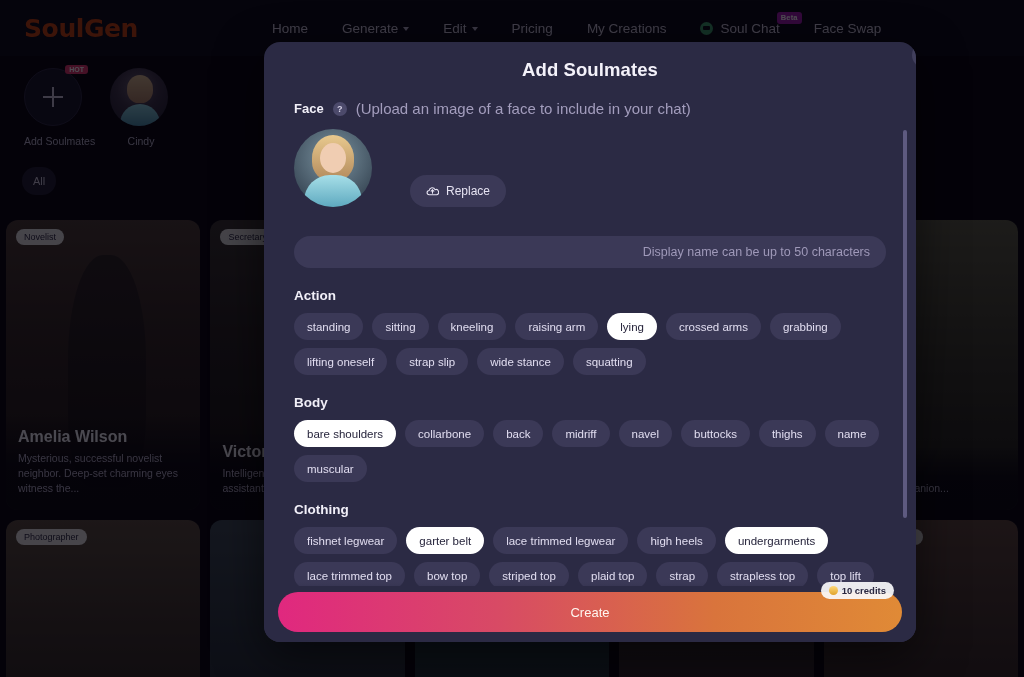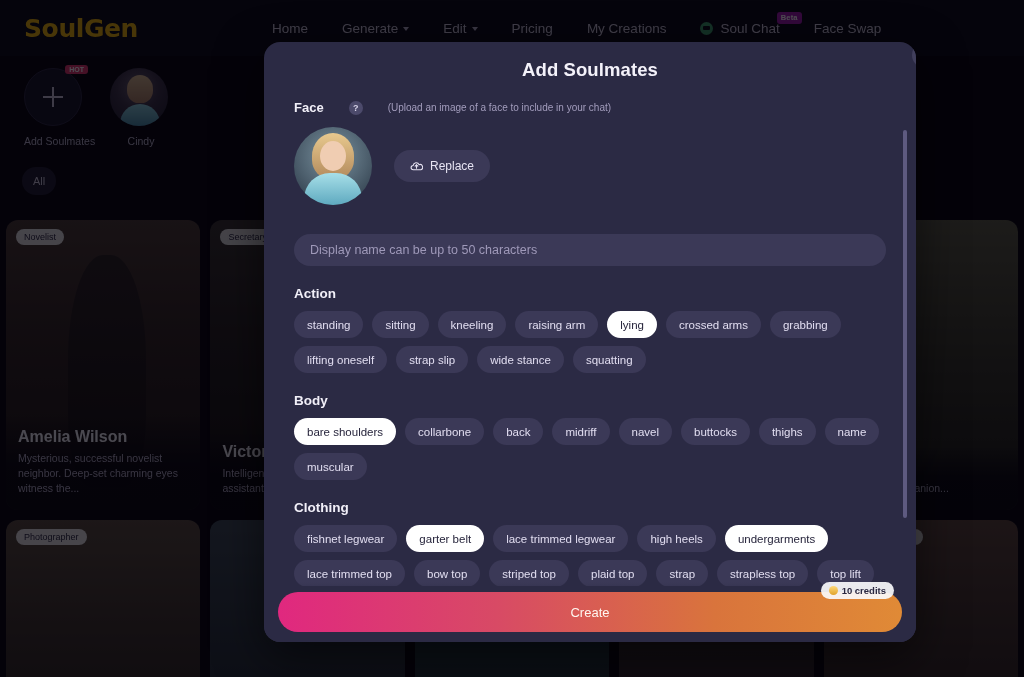--- a/index.html
+++ b/index.html
@@ -17,21 +17,21 @@
   .page { position: absolute; inset: 0; }
 
   .topnav {
     position: absolute; top: 0; left: 0; right: 0; height: 56px;
     display: flex; align-items: center;
     padding: 0 24px;
     background: #0b0a14;
   }
   .logo {
     font-family: "DejaVu Sans", sans-serif;
-    font-size: 25px; font-weight: 700; color: #eab308;
+    font-size: 25px; font-weight: 700; color: #c2410c;
     letter-spacing: -0.4px;
   }
   .navlinks {
     display: flex; align-items: center; gap: 34px;
     margin-left: 134px;
     font-size: 13.5px; color: #cfcade;
   }
   .navlink { position: relative; display: flex; align-items: center; gap: 5px; white-space: nowrap; }
   .caret {
     width: 0; height: 0; display: inline-block;
@@ -167,30 +167,30 @@
     padding: 10px 30px 0 30px;
     overflow: hidden;
   }
   .scrollbar {
     position: absolute; right: 9px; top: 88px;
     width: 4px; height: 388px; border-radius: 2px;
     background: #5e5a80; z-index: 65;
   }
 
   .field-label { font-size: 13px; font-weight: 700; color: #f1eff8; }
-  .face-row { display: flex; align-items: center; gap: 25px; }
+  .face-row { display: flex; align-items: center; gap: 9px; }
   .qmark {
     width: 14px; height: 14px; border-radius: 50%;
     background: #4c4a6b; color: #d5d1e6;
     font-size: 9px; font-weight: 700;
     display: flex; align-items: center; justify-content: center;
   }
-  .hint { font-size: 10px; color: #a39dbd; }
-
-  .face-block { display: flex; align-items: center; gap: 22px; margin-top: 12px; }
+  .hint { font-size: 15px; color: #a39dbd; }
+
+  .face-block { display: flex; align-items: flex-end; gap: 38px; margin-top: 12px; }
   .face-avatar {
     width: 78px; height: 78px; border-radius: 50%;
     position: relative; overflow: hidden;
     background: radial-gradient(circle at 50% 36%, #7b93a0 0%, #4d5f6d 55%, #253240 100%);
   }
   .face-avatar .hair {
     position: absolute; left: 18px; top: 6px; width: 42px; height: 46px;
     border-radius: 50% 50% 42% 42%;
     background: linear-gradient(#e8c98e, #b38a5c);
   }
@@ -213,20 +213,21 @@
 
   .section { margin-top: 20px; }
   .section-title { font-size: 13.5px; font-weight: 700; color: #f1eff8; }
 
   .name-input {
     margin-top: 9px; width: 100%; height: 32px;
     border-radius: 16px; border: none; outline: none;
     background: #3b3957; color: #e6e3f2;
     font-size: 12.5px; font-family: "Liberation Sans", sans-serif;
     padding: 0 16px;
+    text-align: right;
   }
   .name-input::placeholder { color: #9f99b9; }
 
   .chips { display: flex; flex-wrap: wrap; gap: 8px 9px; margin-top: 10px; }
   .chip {
     height: 27px; padding: 0 13px; border-radius: 14px;
     background: #3b3957; color: #e1ddf0;
     font-size: 11.5px; display: inline-flex; align-items: center;
     white-space: nowrap;
   }

